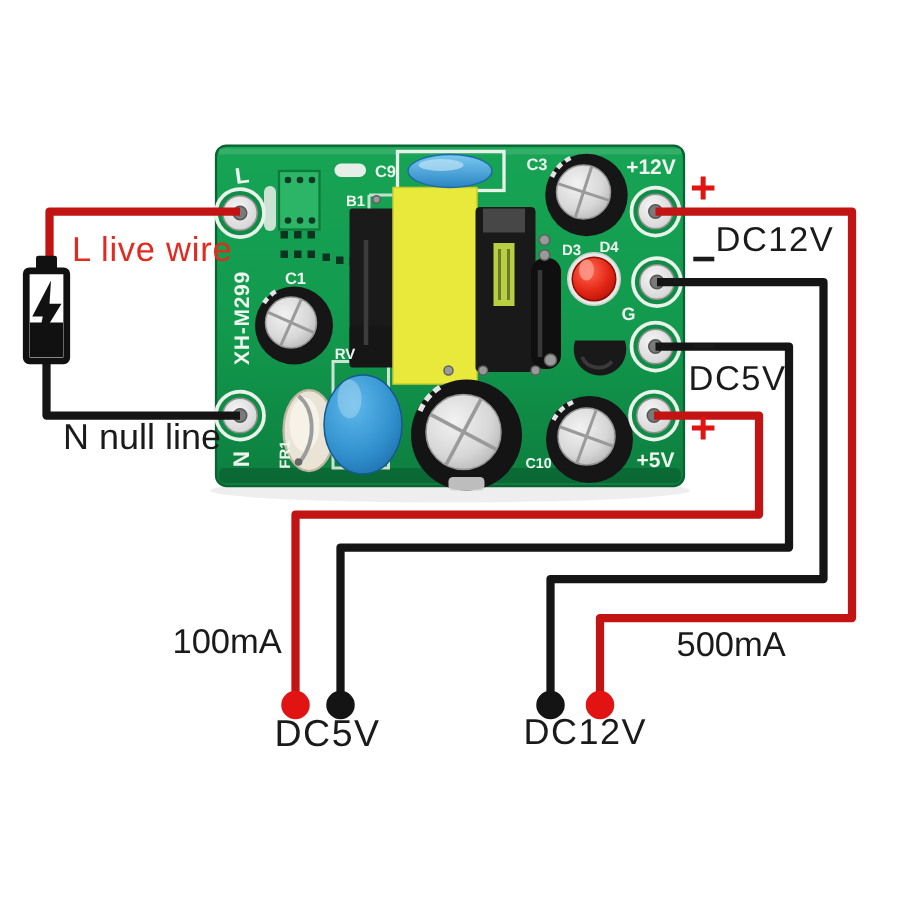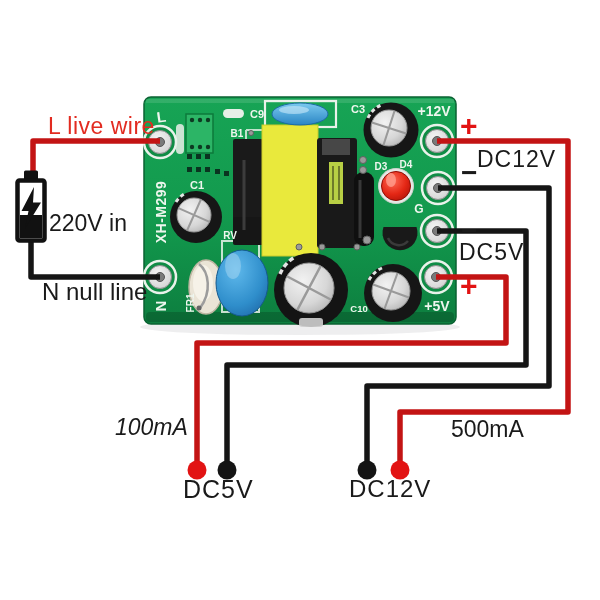--- a/index.html
+++ b/index.html
@@ -1,20 +1,20 @@
 <!DOCTYPE html>
 <html><head>
 <meta charset="utf-8">
 <style>
   html,body{margin:0;padding:0;background:#ffffff;}
   #stage{position:relative;width:600px;height:600px;background:#ffffff;overflow:hidden;
          font-family:"Liberation Sans",sans-serif;}
   #art{position:absolute;left:0;top:0;}
   .lbl{position:absolute;white-space:nowrap;color:#1a1a1a;line-height:1.05;}
-  .red{color:#e22b20;}
+  .red{color:#e22b20;margin-top:40px;}
   .sign{font-weight:bold;}
   .ss{font-family:"Liberation Sans",sans-serif;font-weight:bold;fill:#eef6ee;}
 </style>
 </head>
 <body>
 
 <div id="stage">
 
 <svg id="art" width="600" height="600" viewBox="0 0 600 600">
   <defs>
@@ -239,28 +239,27 @@
 
   <g>
     <rect x="24" y="170.5" width="14" height="10" rx="1.5" fill="#111111"></rect>
     <rect x="17.5" y="180.5" width="27" height="60" rx="2" fill="#ffffff" stroke="#111111" stroke-width="4.5"></rect>
     <rect x="20" y="215" width="22" height="23" fill="#111111"></rect>
     <path d="M 34 187 L 21.5 211 L 28.5 211 L 25 228.5 L 41 202.5 L 33 202.5 Z" fill="#111111"></path>
   </g>
 </svg>
 
 <div class="lbl red" style="left:48px;top:114px;font-size:23px;letter-spacing:0.5px;">L live wire</div>
-<div class="lbl" style="left:49px;top:211px;font-size:23px;">220V in</div>
 <div class="lbl" style="left:42px;top:279px;font-size:24px;text-align:center;">N null line</div>
 
 <div class="lbl sign" style="left:460px;top:110px;font-size:30px;color:#e21313;">+</div>
 <div class="lbl" style="left:477px;top:147px;font-size:23px;letter-spacing:1px;">DC12V</div>
 <div class="lbl sign" style="left:461px;top:158px;font-size:28px;">−</div>
 <div class="lbl sign" style="left:461px;top:216px;font-size:28px;">−</div>
 <div class="lbl" style="left:459px;top:240px;font-size:23px;letter-spacing:1px;">DC5V</div>
 <div class="lbl sign" style="left:460px;top:270px;font-size:30px;color:#e21313;">+</div>
 
-<div class="lbl" style="left:115px;top:415px;font-size:23px;font-style:italic;">100mA</div>
+<div class="lbl" style="left:115px;top:415px;font-size:23px;">100mA</div>
 <div class="lbl" style="left:451px;top:417px;font-size:23px;text-align:right;">500mA</div>
 <div class="lbl" style="left:183px;top:476px;font-size:25px;letter-spacing:1px;">DC5V</div>
 <div class="lbl" style="left:349px;top:476px;font-size:24px;letter-spacing:1px;">DC12V</div>
 
 </div>
 
 </body></html>

